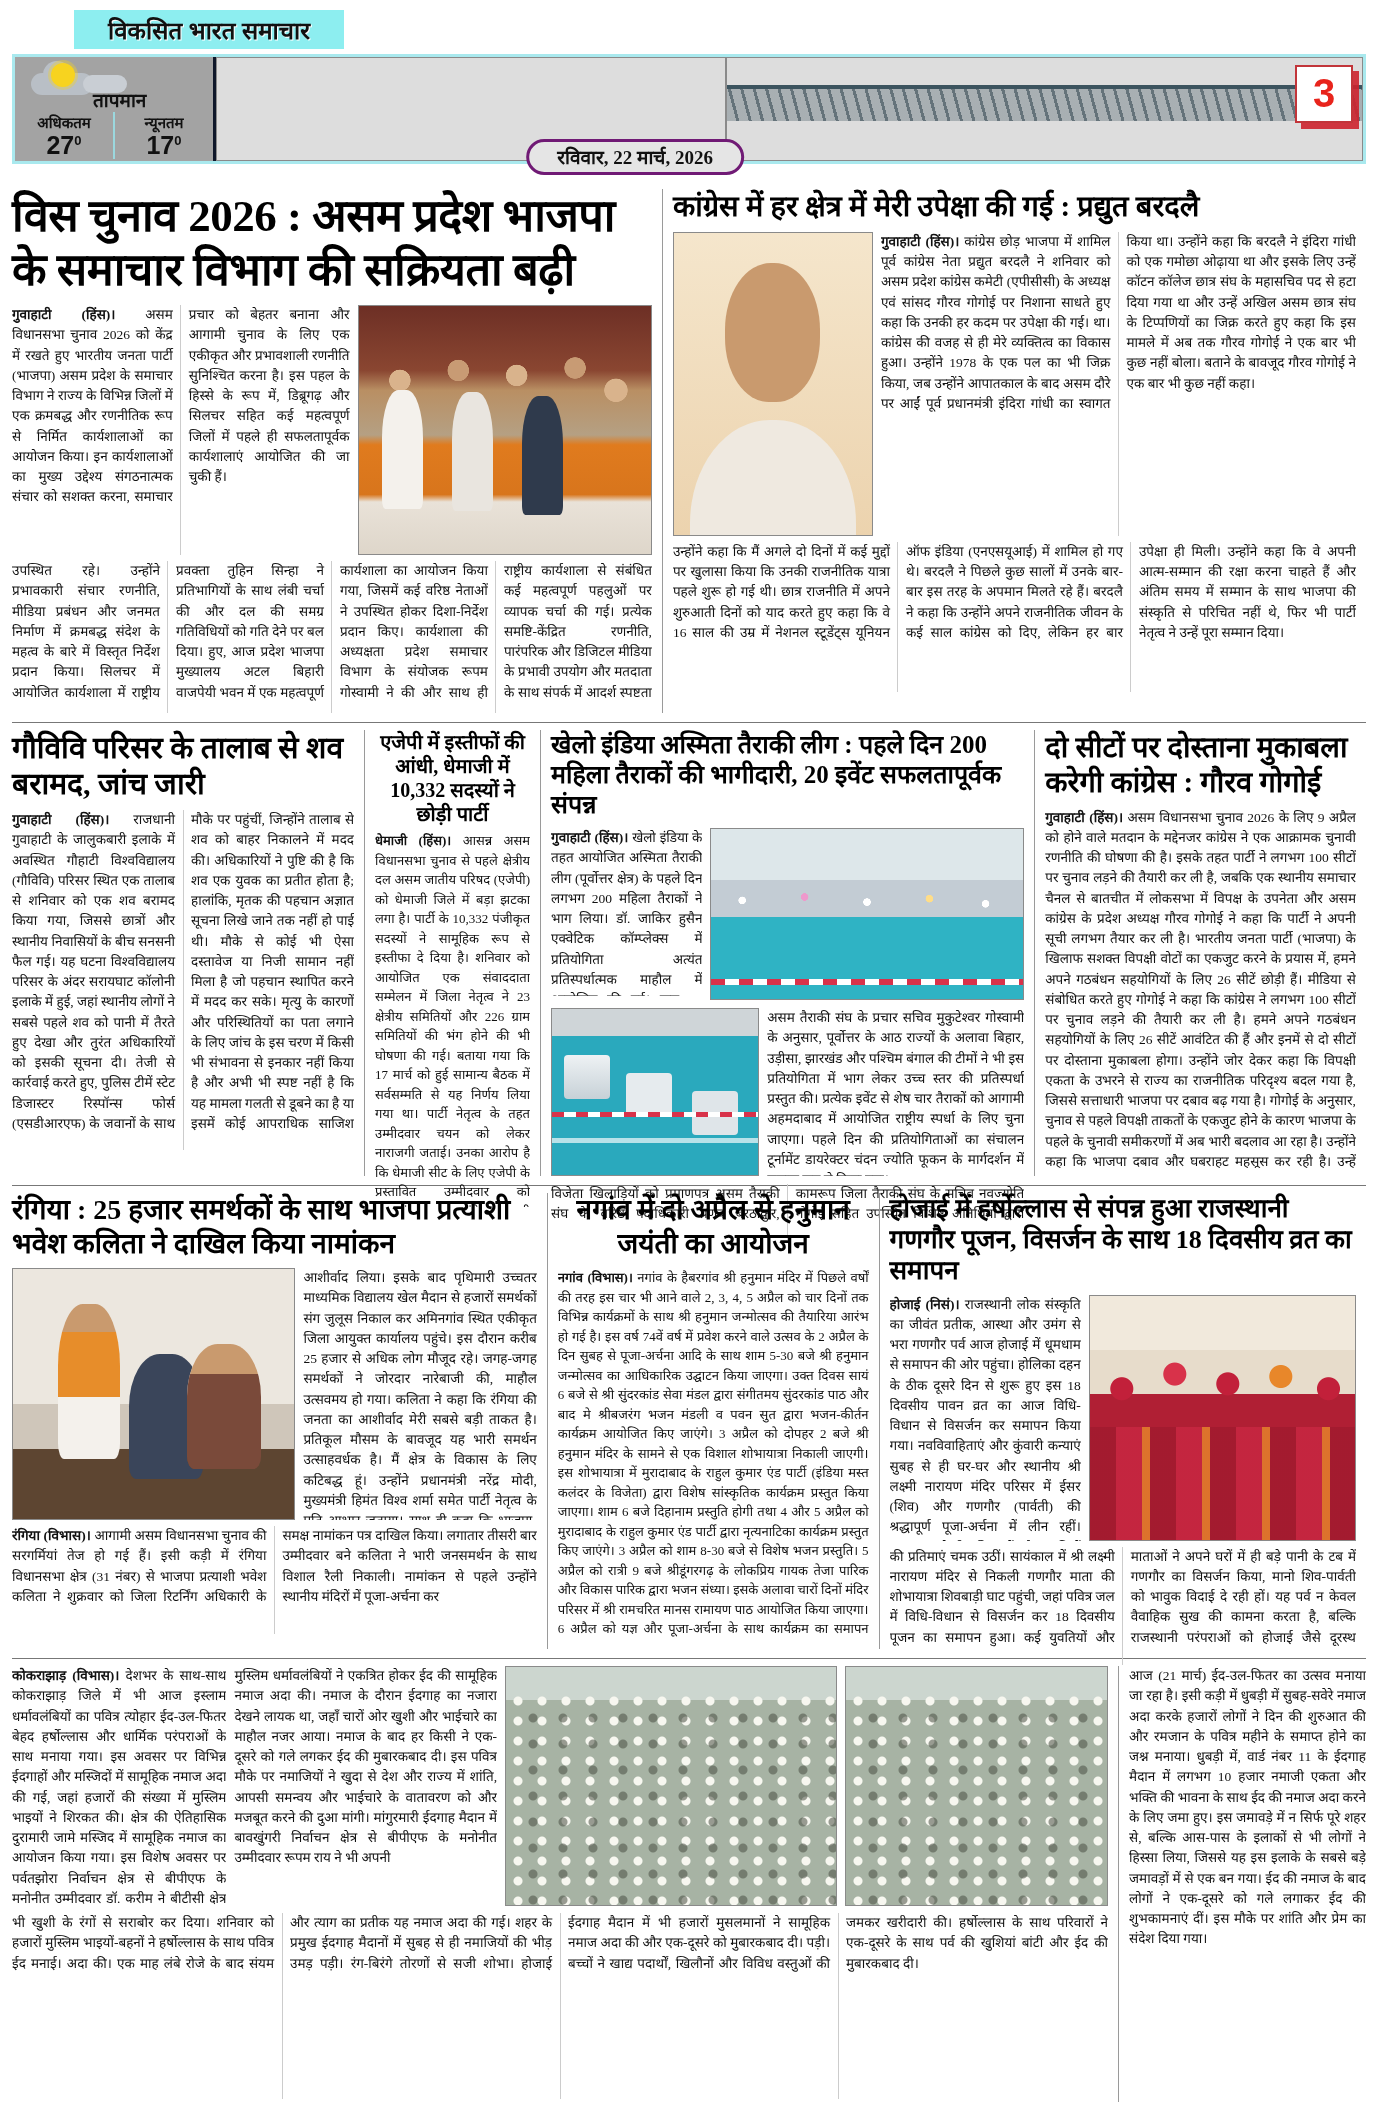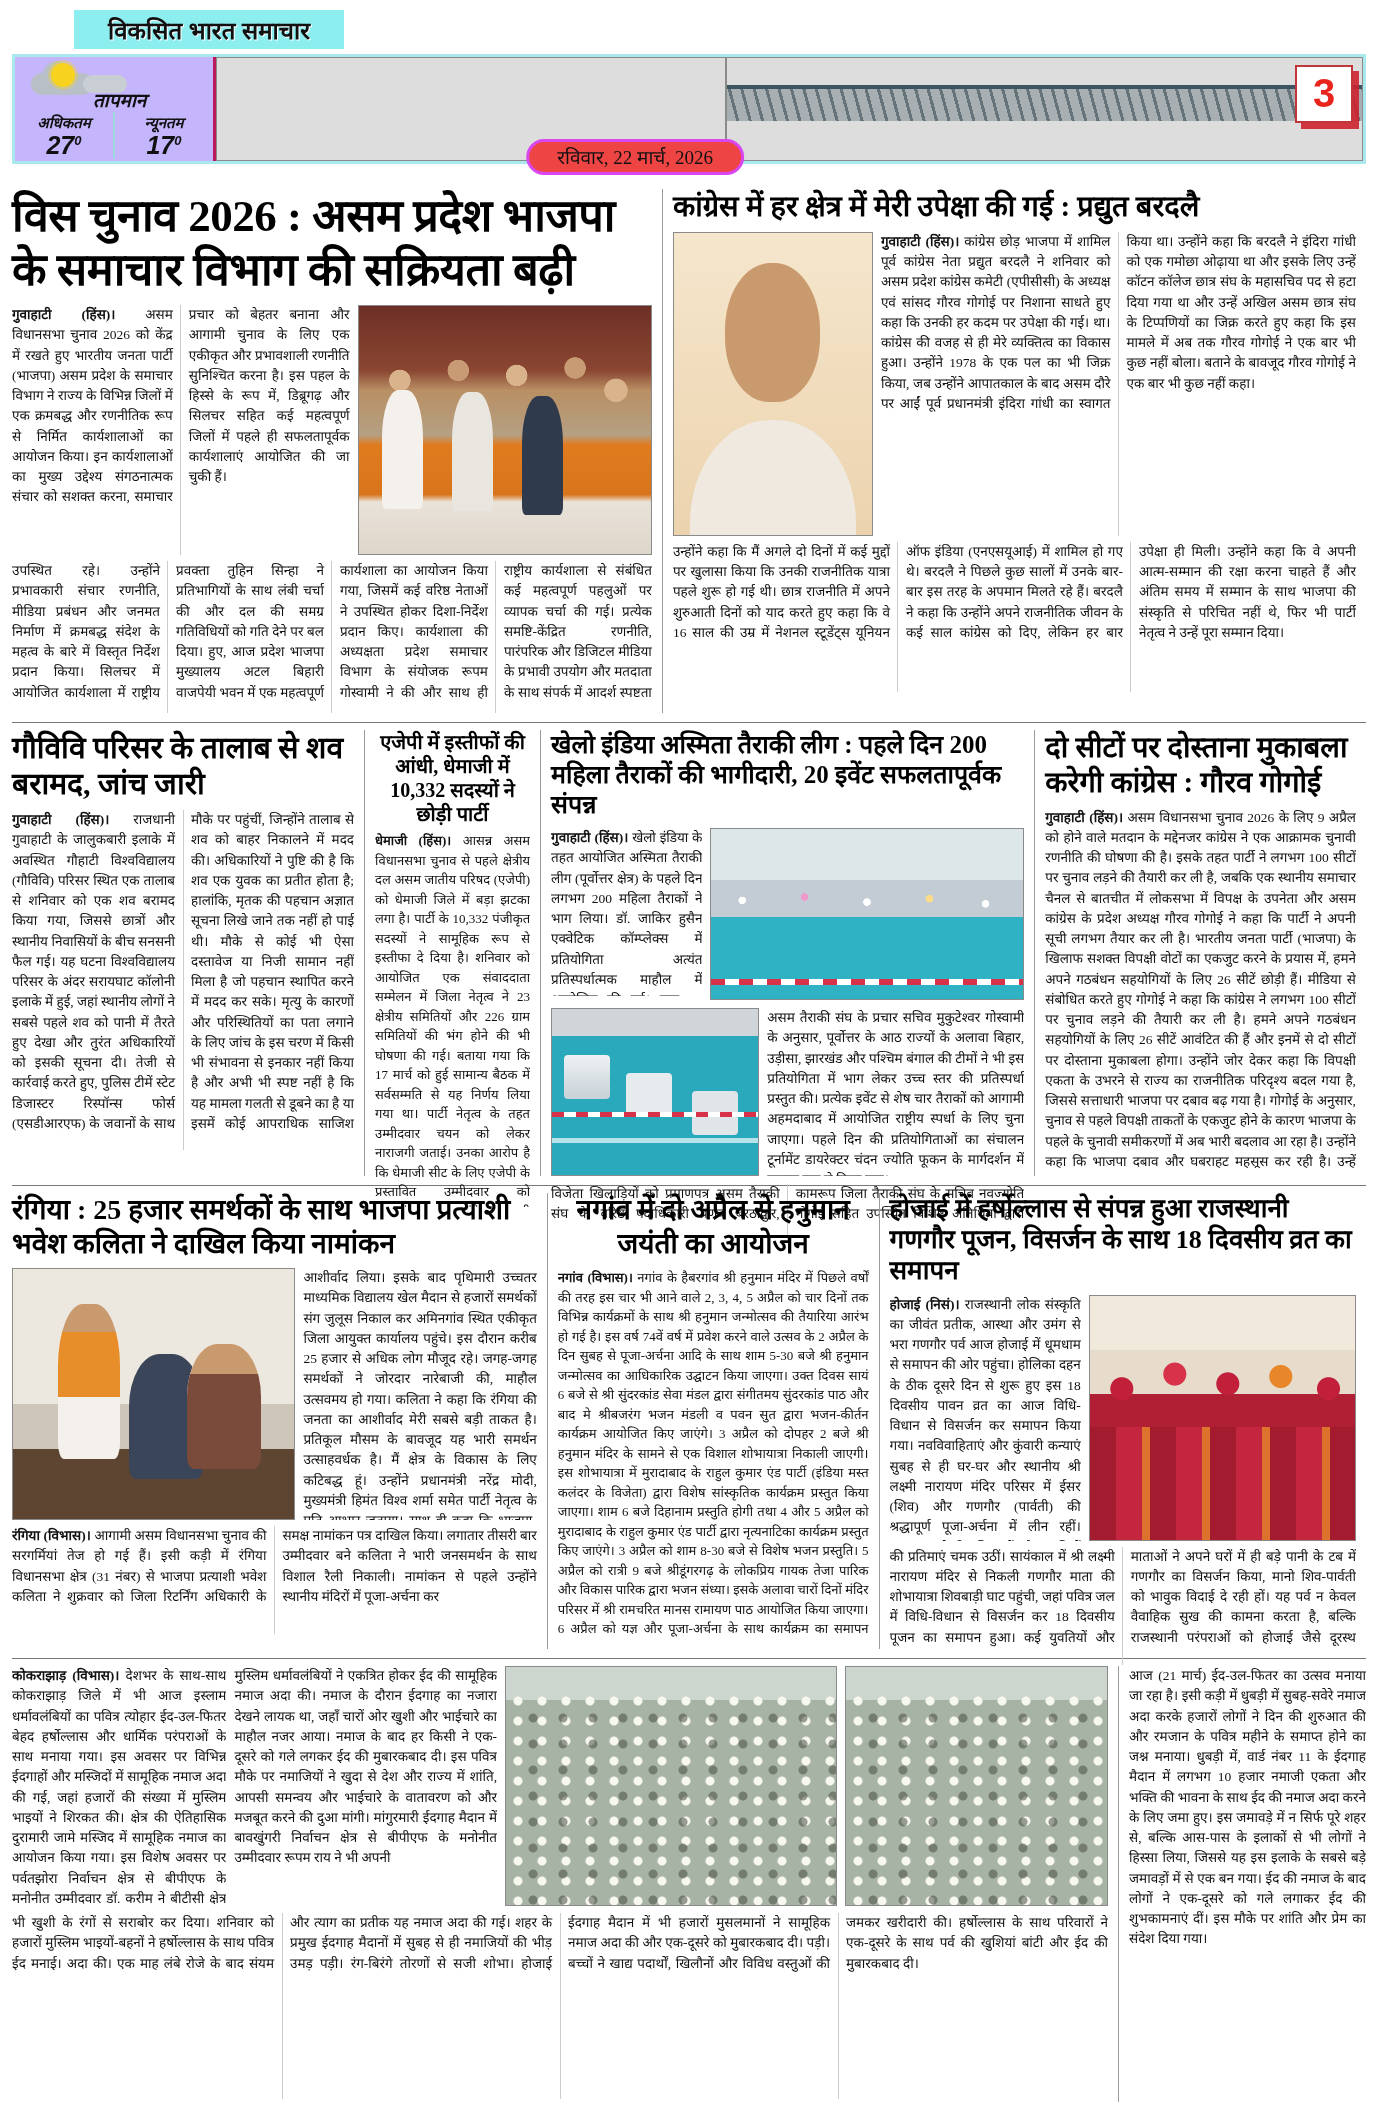--- a/index.html
+++ b/index.html
@@ -10,21 +10,21 @@
   html,body{margin:0;padding:0;background:#ffffff;}
   body{font-family:"Liberation Serif","DejaVu Serif",serif;color:#111;}
   .page{width:1378px;height:2106px;box-sizing:border-box;padding:6px 12px 0;overflow:hidden;background:#fff;}
 
   
   .ribbon{display:inline-block;background:var(--cyan);font-weight:800;font-size:24px;
           padding:3px 34px;margin:4px 0 5px 62px;text-shadow:1px 1px 0 #fff;
           font-family:"Liberation Sans",sans-serif;}
   .hdr-main{position:relative;height:104px;background:var(--cyan);
             border:3px solid #a9e9ee;display:flex;align-items:stretch;}
-  .weather{width:198px;background:#c4b5fd;border-right:3px solid #be185d;position:relative;font-style:italic;}
+  .weather{width:198px;background:#a3a3a3;border-right:3px solid #0f172a;position:relative;}
   .cloud{position:absolute;left:16px;top:16px;width:62px;height:22px;background:#b9bfc6;border-radius:14px;}
   .cloud::before{content:"";position:absolute;left:12px;top:-12px;width:28px;height:28px;border-radius:50%;background:#b9bfc6;}
   .cloud::after{content:"";position:absolute;right:-34px;top:2px;width:44px;height:18px;border-radius:12px;background:#c9ced4;}
   .sun{position:absolute;left:36px;top:6px;width:24px;height:24px;border-radius:50%;
        background:#f7d31f;box-shadow:0 0 0 3px rgba(247,211,31,.35);}
   .w-title{position:absolute;left:78px;top:30px;font-weight:800;font-size:19px;}
   .w-grid{position:absolute;left:0;right:0;bottom:2px;display:flex;}
   .w-cell{flex:1;text-align:center;}
   .w-cell + .w-cell{border-left:2px solid #9bd8de;}
   .w-lab{font-weight:700;font-size:15px;}
@@ -38,22 +38,22 @@
   .hph-bridge::before{content:"";position:absolute;left:0;right:0;top:28%;height:34%;
       background:repeating-linear-gradient(75deg,transparent 0 9px,rgba(45,65,75,.55) 9px 12px),
                  linear-gradient(180deg,rgba(70,90,100,.35),rgba(70,90,100,.35));}
   .hph-bridge::after{content:"";position:absolute;left:0;right:0;top:26%;height:4px;background:#3c545f;}
   .masthead{align-self:center;z-index:2;font-family:"Liberation Sans",sans-serif;
       font-size:60px;font-weight:900;color:var(--red);padding:0 8px;white-space:nowrap;
       text-shadow:2px 2px 0 #fff,-2px -2px 0 #fff,2px -2px 0 #fff,-2px 2px 0 #fff,5px 6px 8px rgba(0,0,0,.4);}
   .pagenum{position:absolute;right:10px;top:8px;width:54px;height:54px;background:#fff;
       border:2px solid #c2353a;color:var(--red);font-size:40px;font-weight:900;text-align:center;
       line-height:52px;z-index:3;box-shadow:6px 6px 0 rgba(205,35,45,.9);font-family:"Liberation Sans",sans-serif;}
-  .datepill{position:absolute;left:46%;bottom:-14px;transform:translateX(-50%);background:#ef4444;
-      border:3px solid #d946ef;border-radius:20px;padding:2px 28px;font-weight:400;font-size:19px;z-index:4;}
+  .datepill{position:absolute;left:46%;bottom:-14px;transform:translateX(-50%);background:#e5e5e5;
+      border:3px solid #701a75;border-radius:20px;padding:2px 28px;font-weight:700;font-size:19px;z-index:4;}
 
   
   .band{display:flex;border-top:1.5px solid #777;margin-top:9px;padding-top:7px;}
   .b1{border-top:none;margin-top:18px;}
   .art{padding:0 10px;box-sizing:border-box;}
   .art:first-child{padding-left:0;}
   .art + .art{border-left:1.5px solid var(--rule);}
   h1,h2,h3,h4{margin:0 0 8px;font-weight:800;line-height:1.2;color:#000;}
   .lead h1{font-size:45px;letter-spacing:-.5px;}
   .bordoloi h2{font-size:29px;}

